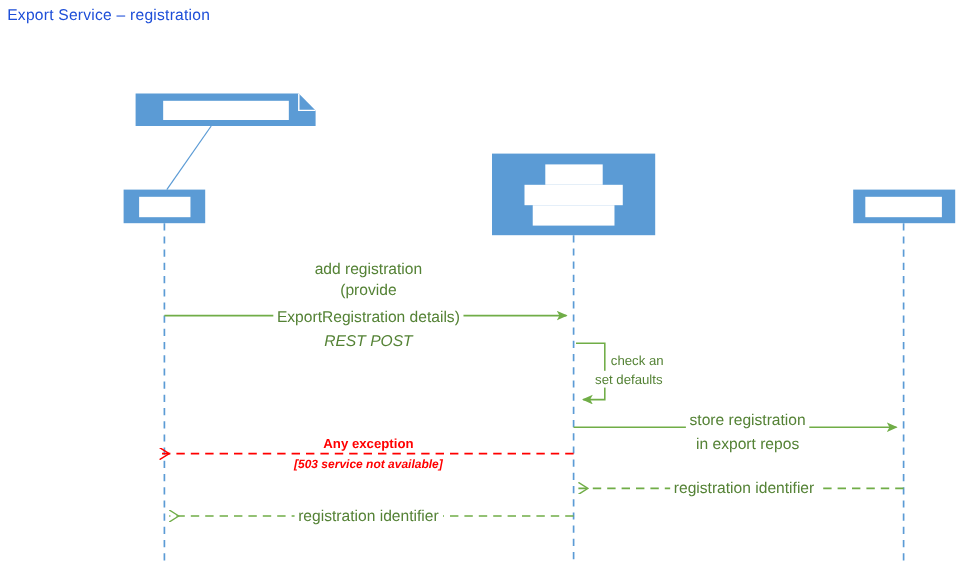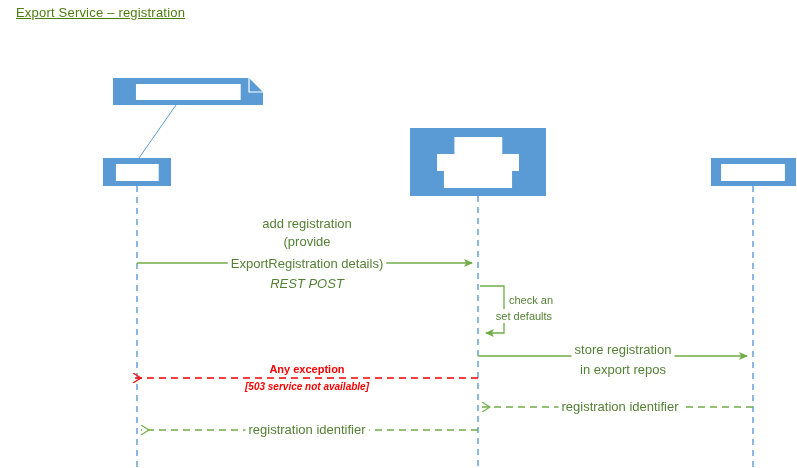--- a/index.html
+++ b/index.html
@@ -9,27 +9,26 @@
   }
   body {
     width: 797px;
     height: 468px;
     position: relative;
     overflow: hidden;
     font-family: "Liberation Sans", sans-serif;
   }
   #diagram-title {
     position: absolute;
-    left: 16px;
+    left: 6px;
     top: 5px;
     font-size: 13px;
-    color: #4d7c0f;
+    color: #1d4ed8;
     letter-spacing: 0.2px;
     white-space: nowrap;
-    text-decoration: underline;
   }
   #sequence-canvas {
     position: absolute;
     left: 0;
     top: 0;
     width: 797px;
     height: 468px;
   }
   .lifeline-label {
     fill: #ffffff;

